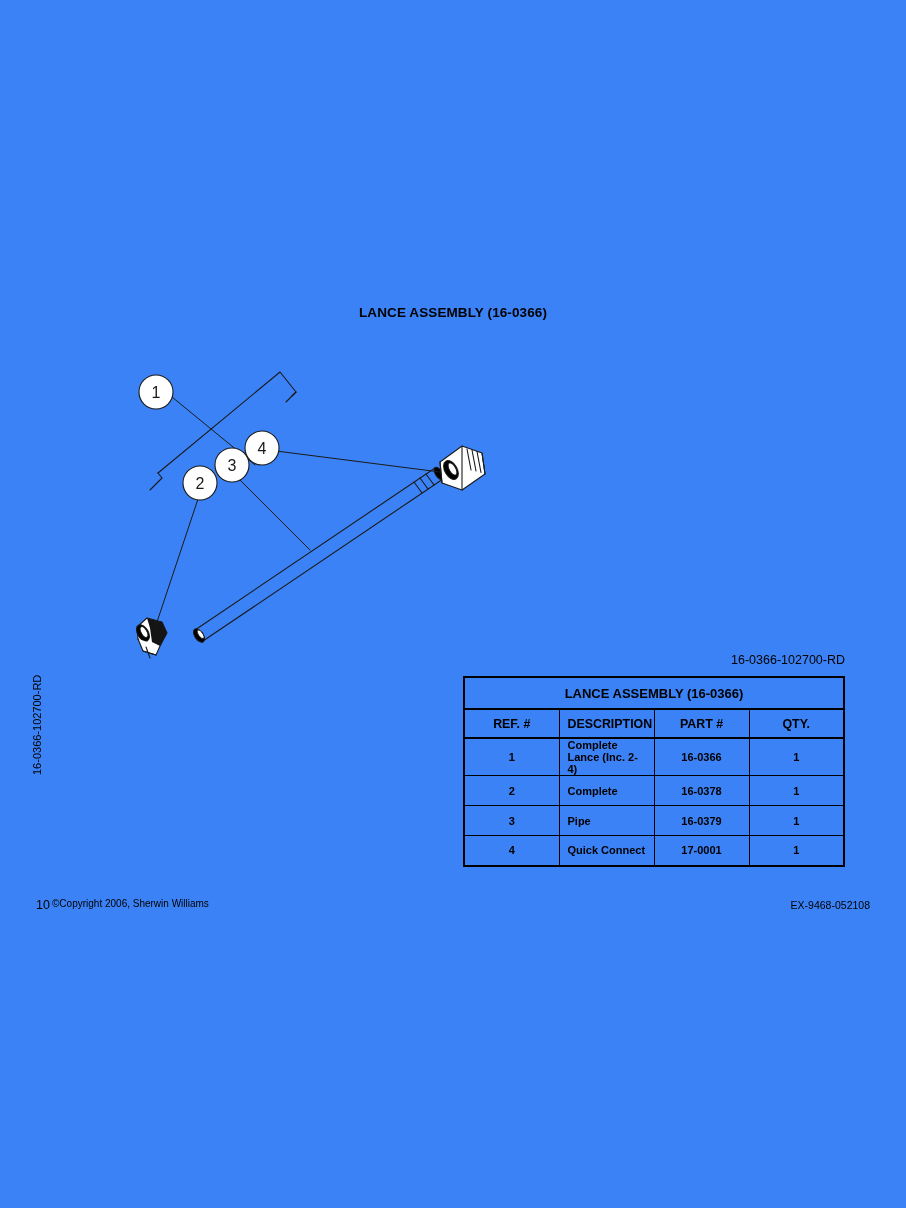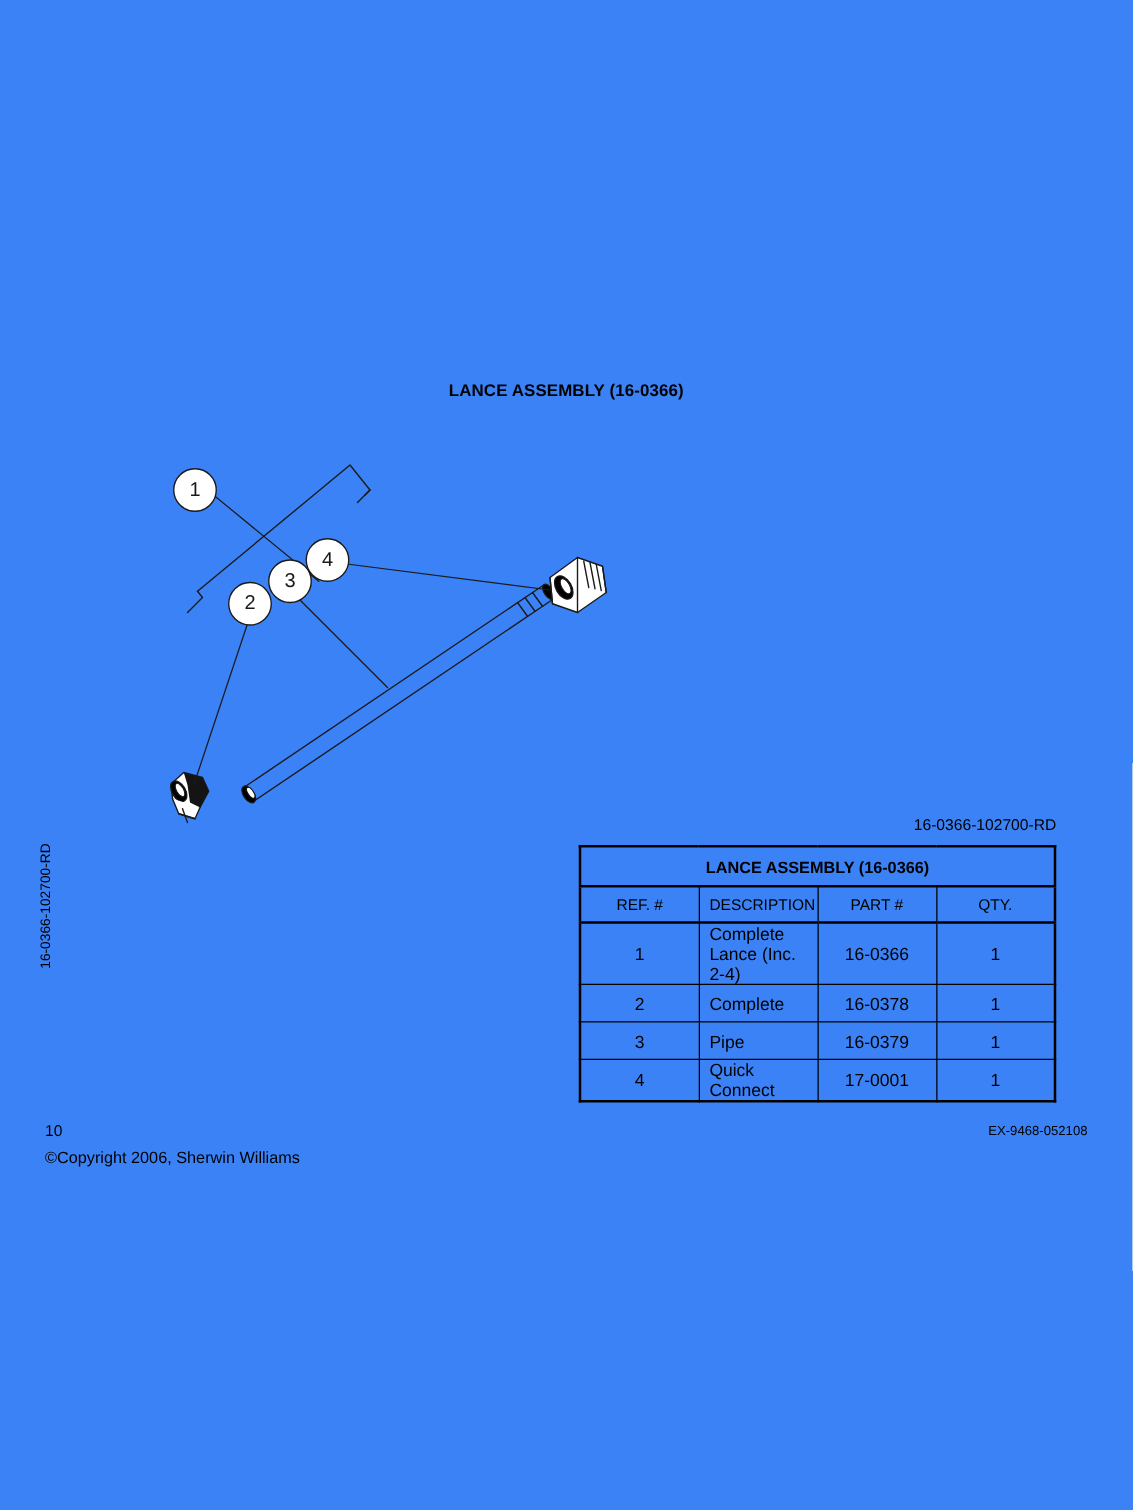--- a/index.html
+++ b/index.html
@@ -61,35 +61,35 @@
     width: 382px;
   }
   table.parts {
     border-collapse: collapse;
     width: 382px;
     table-layout: fixed;
     border: 2.5px solid #000;
   }
   table.parts td, table.parts th {
     border: 1.5px solid #000;
-    font-size: 14px;
-    font-weight: normal;
+    font-size: 11px;
+    font-weight: bold;
     height: 30px;
     padding: 0 8px;
     box-sizing: border-box;
   }
   table.parts tr.title-row td {
     text-align: center;
     font-weight: bold;
     font-size: 13px;
     height: 32px;
     border-bottom: 2.5px solid #000;
   }
   table.parts tr.head-row th {
-    font-weight: normal;
+    font-weight: bold;
     font-size: 12.4px;
     height: 29px;
     border-bottom: 2.5px solid #000;
   }
   th.col-ref, td.col-ref { width: 64px; text-align: center; }
   th.col-desc, td.col-desc { width: 196px; text-align: left; }
   th.col-part, td.col-part { width: 76px; text-align: center; }
   th.col-qty,  td.col-qty  { width: 46px; text-align: center; }
   th.col-ref  { text-align: center; }
   th.col-desc { text-align: left; }
@@ -111,24 +111,23 @@
   
   #footer {
     position: absolute;
     left: 36px;
     top: 898px;
     width: 834px;
     height: 16px;
   }
   #footer .copyright {
     position: absolute;
-    left: 0;
+    left: 16px;
     top: 0;
-    font-size: 13px;
-    margin-top: 20px;
+    font-size: 10px;
   }
   #footer .page-number {
     position: absolute;
     left: 0;
     top: 0;
     width: 834px;
     text-align: left;
     font-size: 12.5px;
   }
   #footer .doc-code {

